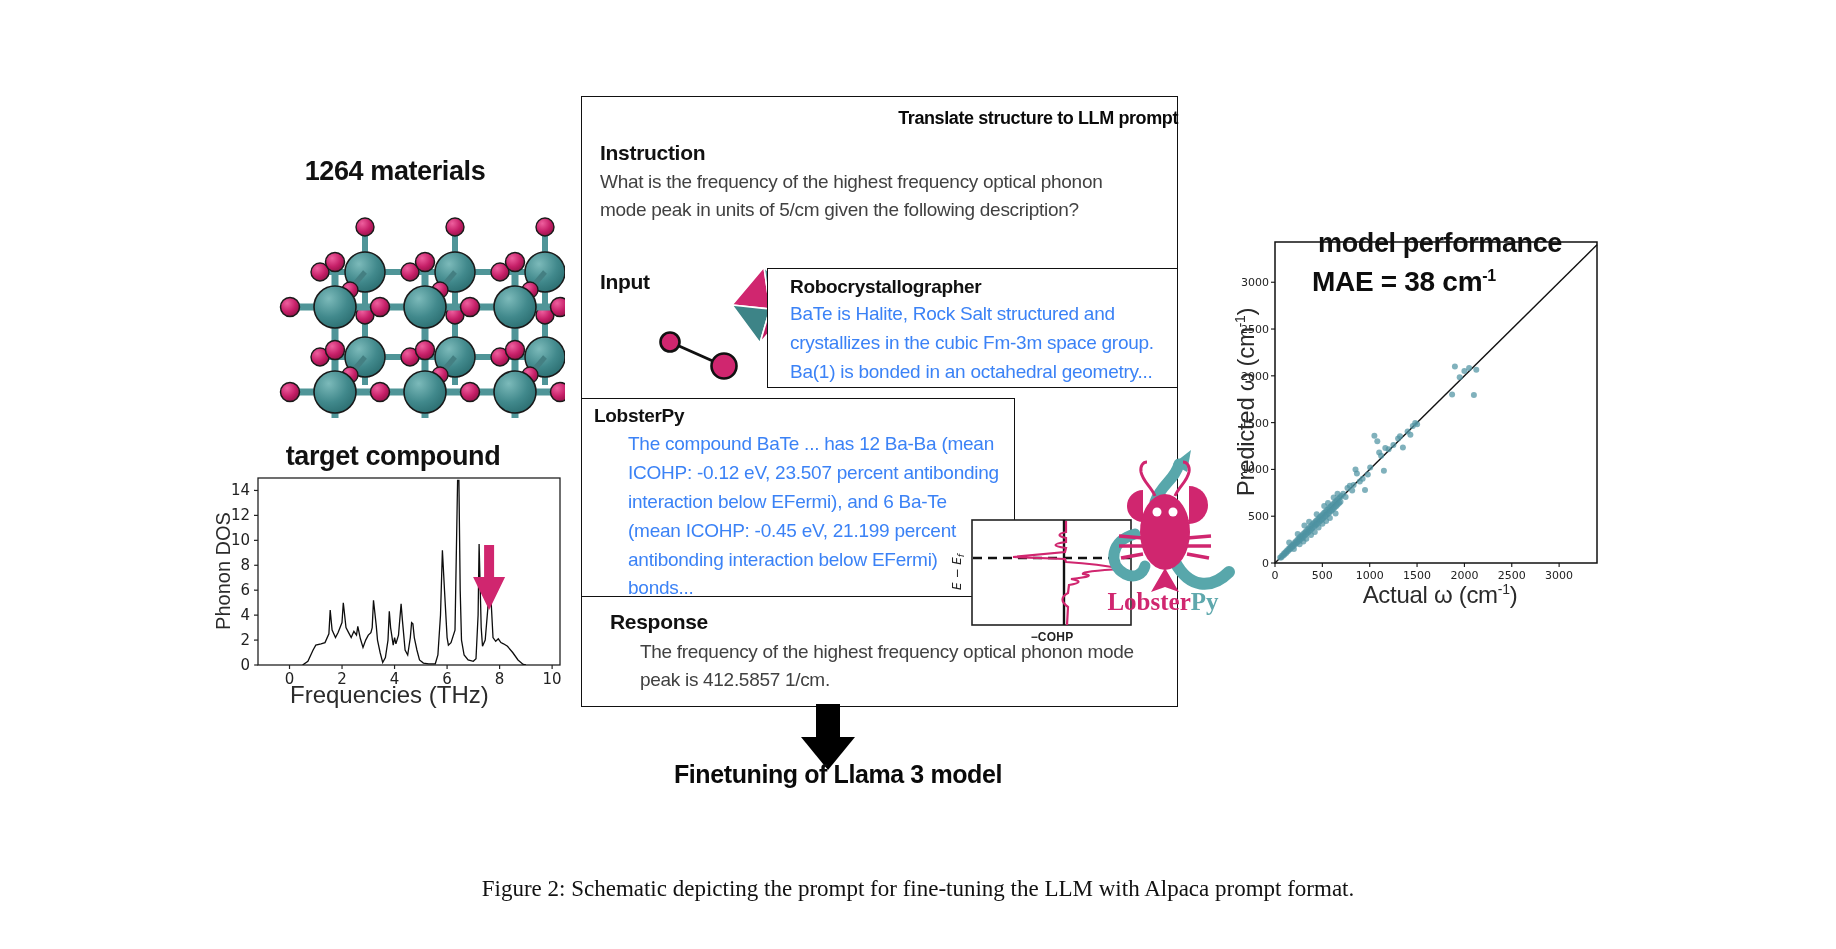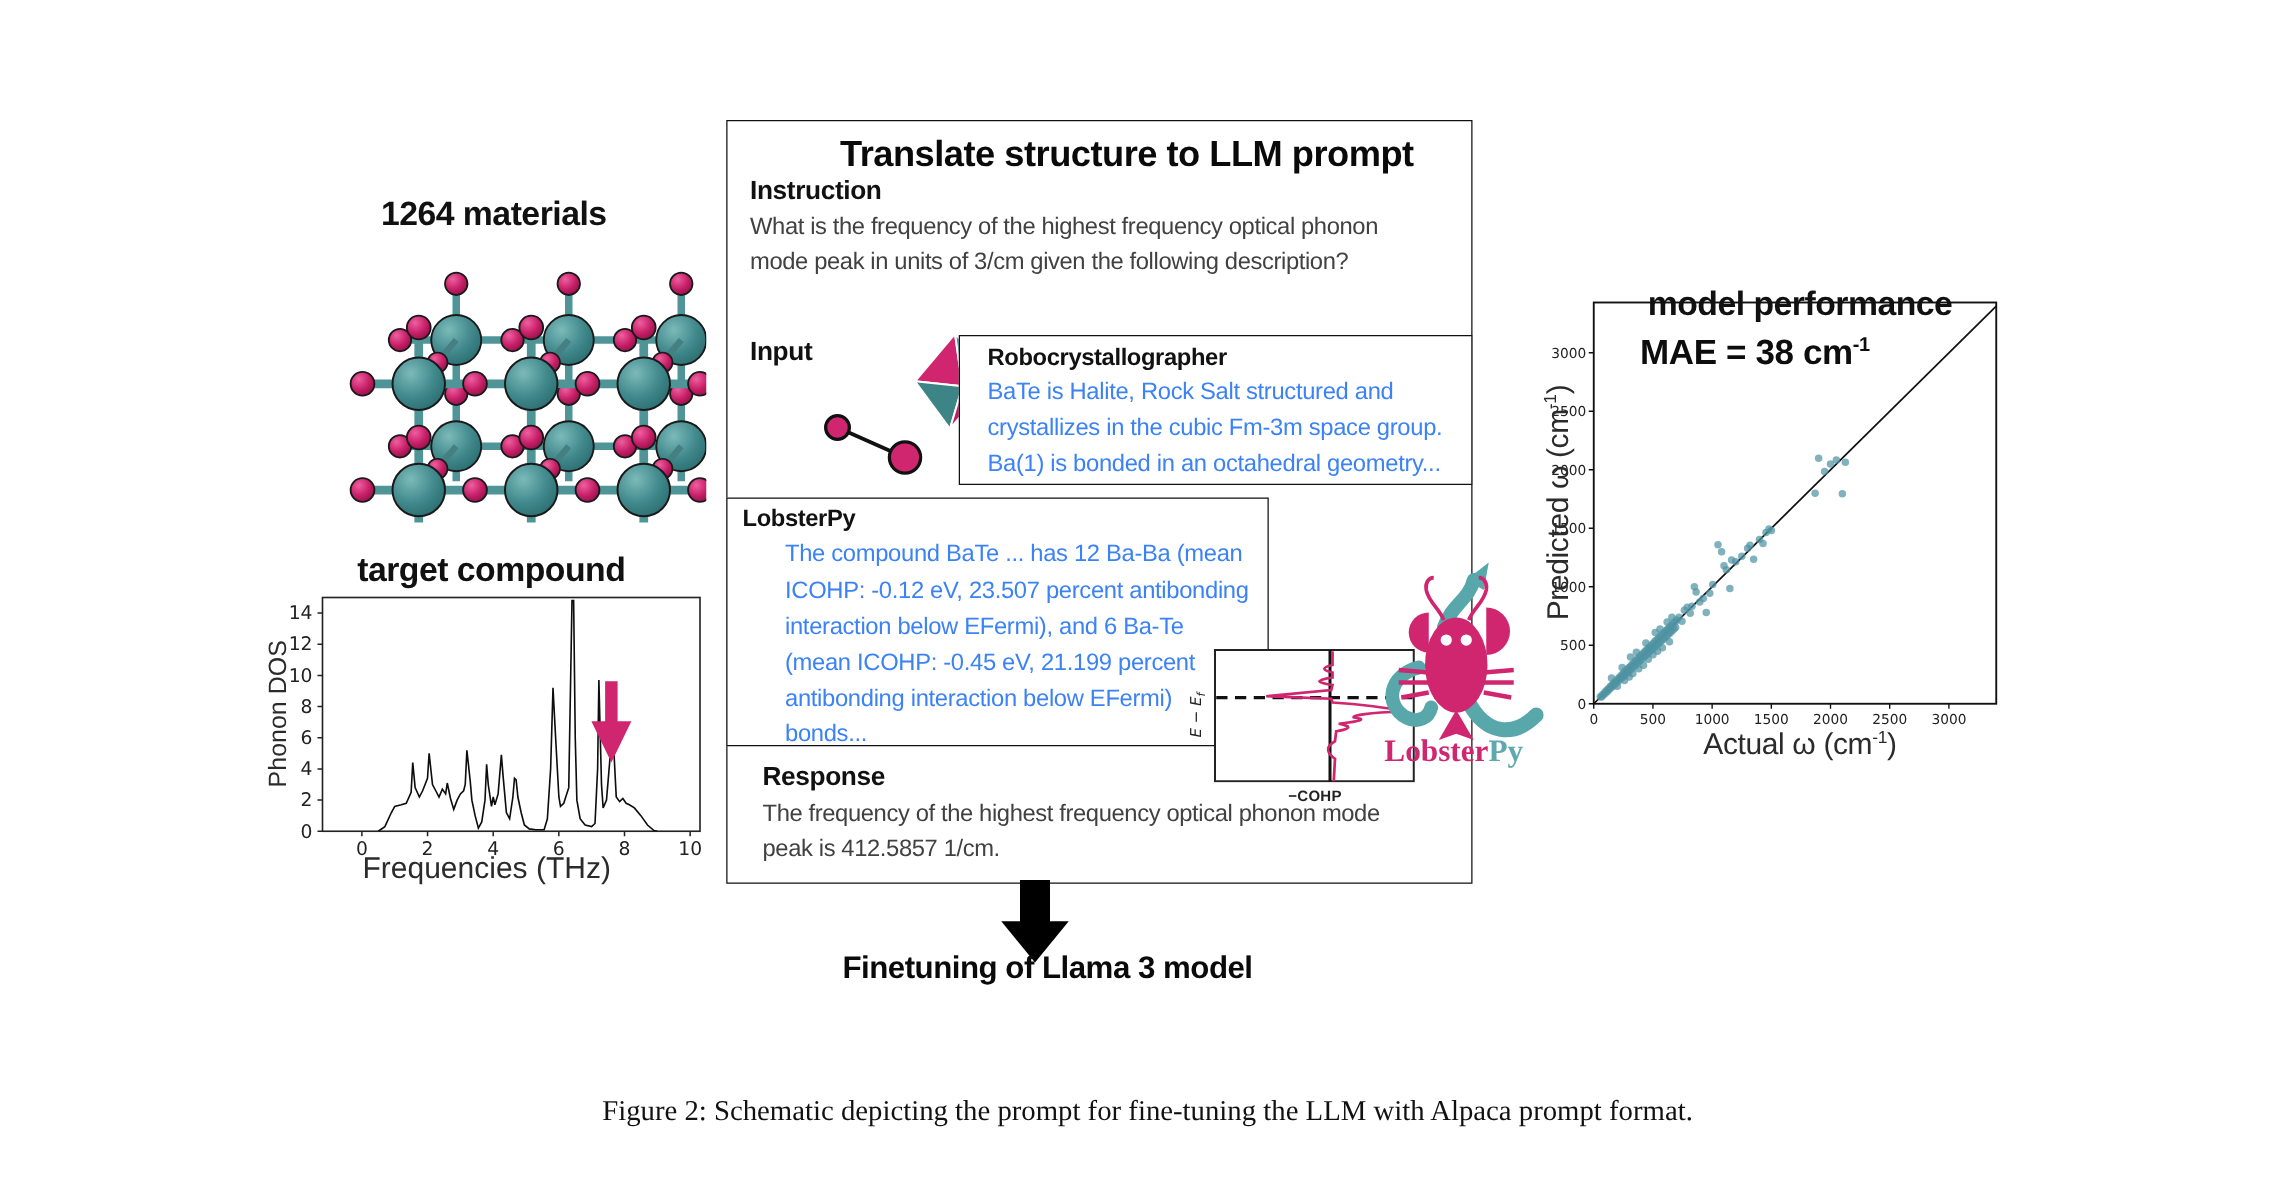--- a/index.html
+++ b/index.html
@@ -16,21 +16,21 @@
   .axis-big{font-size:24px;color:#2b2b2b;letter-spacing:-0.3px;}
   .axis-big sup{font-size:14px;}
   .mae{font-weight:700;font-size:28px;letter-spacing:-0.3px;color:#0d0d0d;}
   .mae sup{font-size:16px;}
   .small-axis{font-size:12px;font-weight:700;color:#222;letter-spacing:0.2px;}
   .ef-label{font-size:12px;font-style:italic;color:#222;font-family:"DejaVu Sans",sans-serif;}
   .ef-label sub{font-size:9px;}
   .caption{font-family:"Liberation Serif",serif;font-size:23px;color:#111;text-align:center;}
   .logo-text{font-family:"Liberation Serif",serif;font-weight:700;font-size:25px;text-align:center;}
   .finetune{font-weight:700;font-size:25px;letter-spacing:-0.4px;text-align:center;color:#0a0a0a;}
-  .prompt-title{font-weight:700;font-size:29px;letter-spacing:-0.4px;text-align:center;color:#0a0a0a;padding-left:22px;}
+  .prompt-title{font-weight:700;font-size:18px;letter-spacing:-0.4px;text-align:right;color:#0a0a0a;}
 </style>
 </head>
 <body>
 
 <div class="abs sec-title" style="left:270px;top:156px;width:250px;">1264 materials</div>
 
 <svg class="abs" style="left:270px;top:175px;" width="295" height="245" viewBox="0 0 295 245">
   <defs>
     <radialGradient id="tg" cx="35%" cy="30%" r="75%">
       <stop offset="0%" stop-color="#7cbaba"></stop>
@@ -158,21 +158,21 @@
     <polygon points="289.095652173913,80 299.095652173913,80 299.095652173913,112 310.095652173913,112 294.095652173913,145 278.095652173913,112 289.095652173913,112" fill="#d0266f"></polygon>
   </svg>
 <div class="abs vlabel" style="left:143px;top:560px;width:160px;height:22px;font-size:20px;color:#2b2b2b;">Phonon DOS</div>
 <div class="abs" style="left:290px;top:681px;width:270px;font-size:24px;color:#2b2b2b;">Frequencies (THz)</div>
 
 <div class="abs box" style="left:581px;top:96px;width:597px;height:611px;"></div>
 
 <div class="abs prompt-title" style="left:581px;top:108px;width:597px;">Translate structure to LLM prompt</div>
 
 <div class="abs hdr" style="left:600px;top:141px;">Instruction</div>
-<div class="abs body-txt" style="left:600px;top:168px;width:520px;">What is the frequency of the highest frequency optical phonon mode peak in units of 3/cm given the following description?</div>
+<div class="abs body-txt" style="left:600px;top:168px;width:520px;">What is the frequency of the highest frequency optical phonon mode peak in units of 5/cm given the following description?</div>
 
 <div class="abs hdr" style="left:600px;top:270px;">Input</div>
 
 <svg class="abs" style="left:728px;top:263px;" width="72" height="84" viewBox="0 0 72 84">
   <g stroke="#ffffff" stroke-width="1.6" stroke-linejoin="round">
     <path d="M36,4 L4,42 L42,46 Z" fill="#d0266f"></path>
     <path d="M36,4 L68,38 L42,46 Z" fill="#4f9598"></path>
     <path d="M4,42 L32,80 L42,46 Z" fill="#3d8487"></path>
     <path d="M68,38 L32,80 L42,46 Z" fill="#c01d63"></path>
   </g>
@@ -186,21 +186,21 @@
 
 <div class="abs box" style="left:767px;top:268px;width:411px;height:120px;"></div>
 <div class="abs sub-hdr" style="left:790px;top:276px;">Robocrystallographer</div>
 <div class="abs sub-txt" style="left:790px;top:300px;width:372px;">BaTe is Halite, Rock Salt structured and crystallizes in the cubic Fm-3m space group. Ba(1) is bonded in an octahedral geometry...</div>
 
 <div class="abs box" style="left:581px;top:398px;width:434px;height:199px;"></div>
 <div class="abs sub-hdr" style="left:594px;top:405px;">LobsterPy</div>
 <div class="abs sub-txt" style="left:628px;top:430px;width:372px;">The compound BaTe ... has 12 Ba-Ba (mean ICOHP: -0.12 eV, 23.507 percent antibonding interaction below EFermi), and 6 Ba-Te (mean ICOHP: -0.45 eV, 21.199 percent antibonding interaction below EFermi) bonds...</div>
 
 <div class="abs hdr" style="left:610px;top:610px;">Response</div>
-<div class="abs body-txt" style="left:610px;top:638px;width:505px;">The frequency of the highest frequency optical phonon mode peak is 412.5857 1/cm.</div>
+<div class="abs body-txt" style="left:640px;top:638px;width:505px;">The frequency of the highest frequency optical phonon mode peak is 412.5857 1/cm.</div>
 
 <svg class="abs" style="left:971px;top:519px;" width="161" height="107" viewBox="0 0 161 107">
   <rect x="1" y="1" width="159" height="105" fill="#ffffff" stroke="#222" stroke-width="1.6"></rect>
   <line x1="93" y1="1" x2="93" y2="106" stroke="#111" stroke-width="2.4"></line>
   <line x1="2" y1="39" x2="159" y2="39" stroke="#111" stroke-width="2.6" stroke-dasharray="9,6"></line>
   <path d="M95,2 L95,13 Q82,16 95,19 L95,23 Q74,26 95,29 L94,33 L42,38 L94,40 L95,43 Q128,45 152,50 Q110,52 112,55 Q128,57 100,60 Q116,63 98,66 L97,74 Q86,80 97,88 L96,106" fill="none" stroke="#d0266f" stroke-width="2.2"></path>
 </svg>
 <div class="abs small-axis" style="left:1002px;top:630px;width:100px;text-align:center;">−COHP</div>
 <div class="abs vlabel ef-label" style="left:927px;top:565px;width:60px;height:14px;">
   <span>E − E</span><sub>f</sub>

